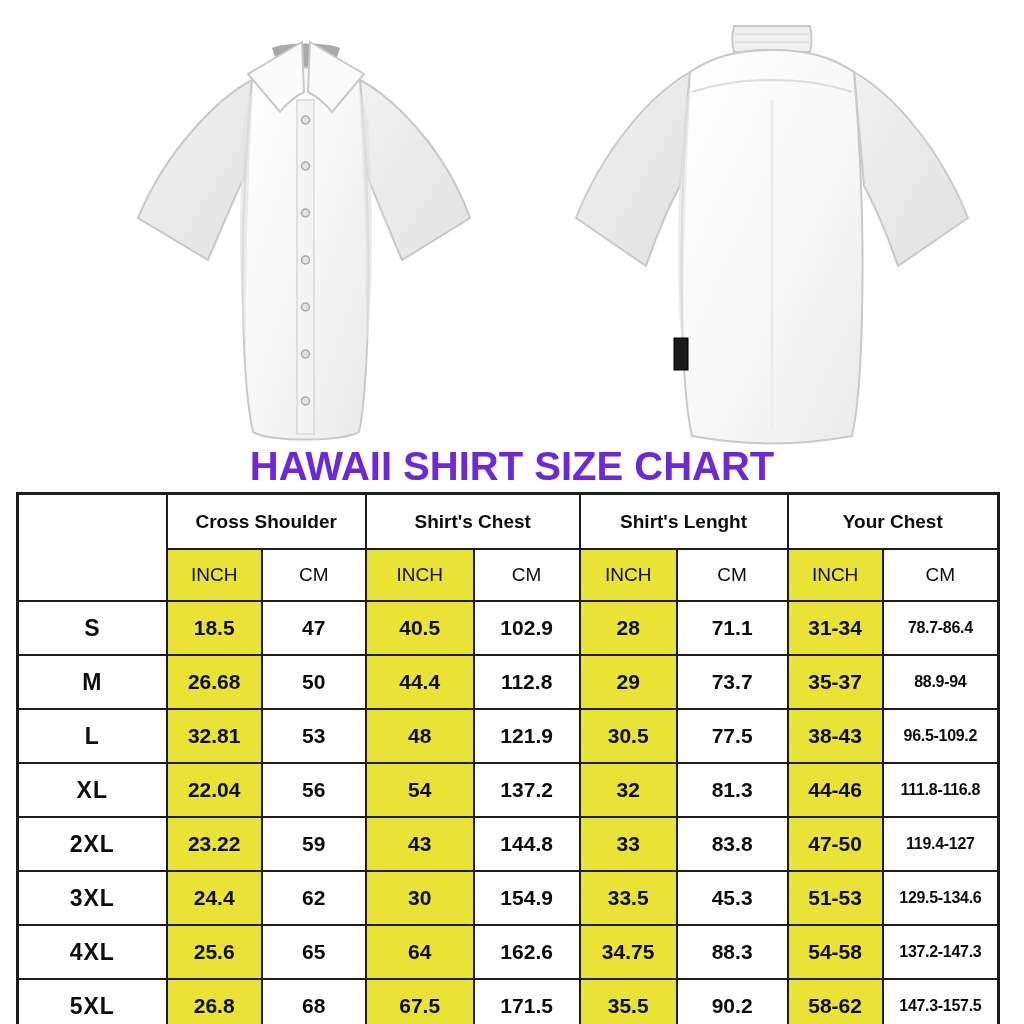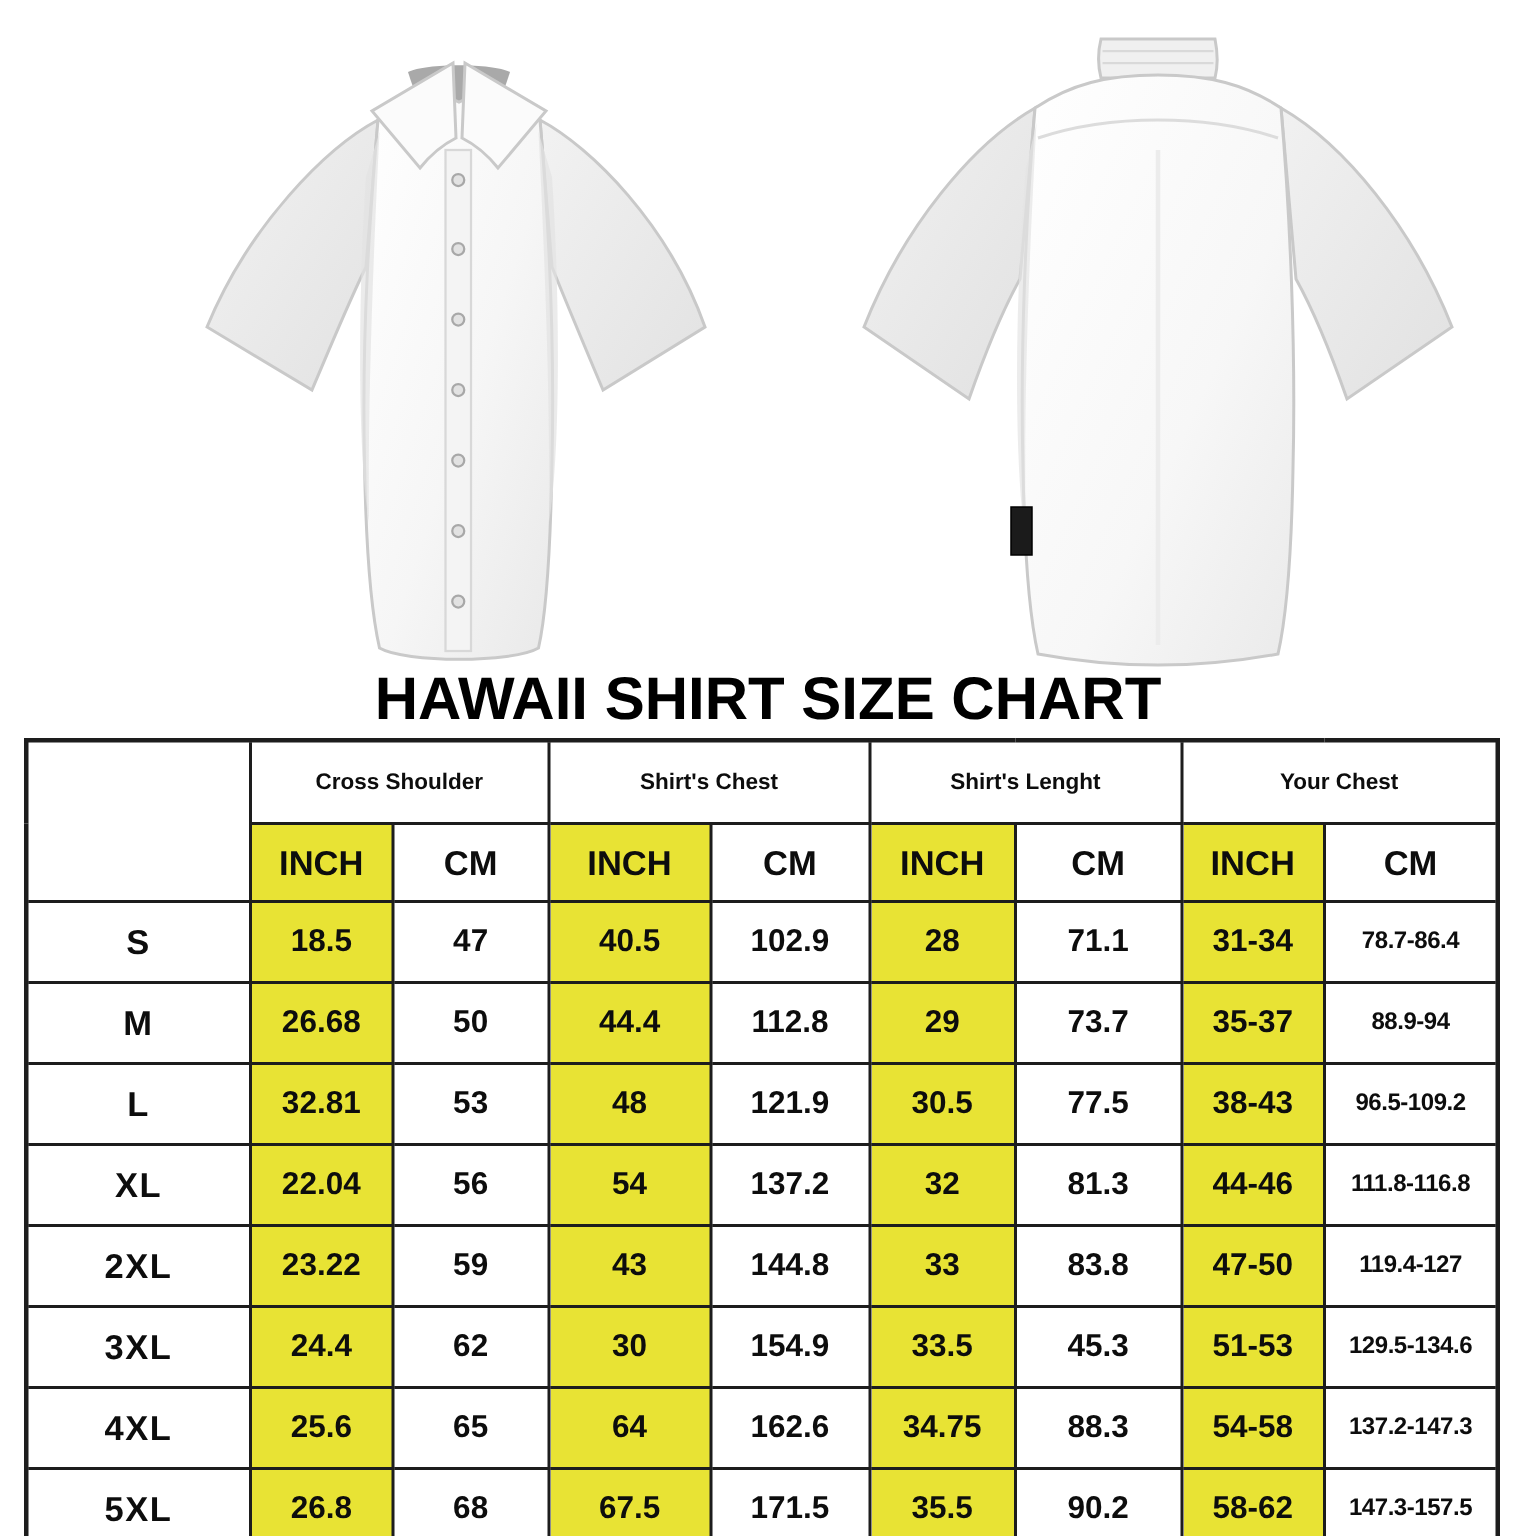--- a/index.html
+++ b/index.html
@@ -3,29 +3,29 @@
 <meta charset="utf-8">
 <style>
   html,body{margin:0;padding:0;background:#ffffff;}
   body{width:1024px;height:1024px;overflow:hidden;font-family:"Liberation Sans",sans-serif;color:#0d0d0d;}
   .page{position:relative;width:1024px;height:1024px;background:#ffffff;}
 
   .shirt-front{position:absolute;left:122px;top:8px;width:352px;height:438px;}
   .shirt-back{position:absolute;left:548px;top:12px;width:446px;height:434px;}
 
   .page-title{position:absolute;left:0;top:442px;width:100%;margin:0;text-align:center;
-    font-size:40px;line-height:48px;font-weight:bold;letter-spacing:0px;color:#000000;}
+    font-size:40px;line-height:48px;font-weight:bold;letter-spacing:0px;color:#6d28d9;}
 
   table.size-chart{position:absolute;left:16px;top:492px;width:984px;height:522px;
     border-collapse:collapse;table-layout:fixed;border:3px solid #1d1d1d;background:#ffffff;}
   .size-chart th,.size-chart td{border:2px solid #1d1d1d;text-align:center;vertical-align:middle;
     padding:0;overflow:hidden;white-space:nowrap;}
-  .size-chart th.cat{font-size:15px;font-weight:bold;height:53px;}
+  .size-chart th.cat{font-size:19px;font-weight:bold;height:53px;}
   .size-chart th.corner{height:105px;}
-  .size-chart th.unit{font-size:23px;font-weight:bold;height:50px;}
+  .size-chart th.unit{font-size:19px;font-weight:normal;height:50px;}
   .size-chart td{height:52px;}
   .size-chart td.size{font-size:23px;font-weight:bold;letter-spacing:1px;}
   .size-chart td.val{font-size:21px;font-weight:bold;}
   .size-chart td.val.small{font-size:16px;letter-spacing:-0.3px;margin-top:23px;}
   .inch{background:#e8e334;}
 </style>
 </head>
 <body>
 
 <div class="page">

